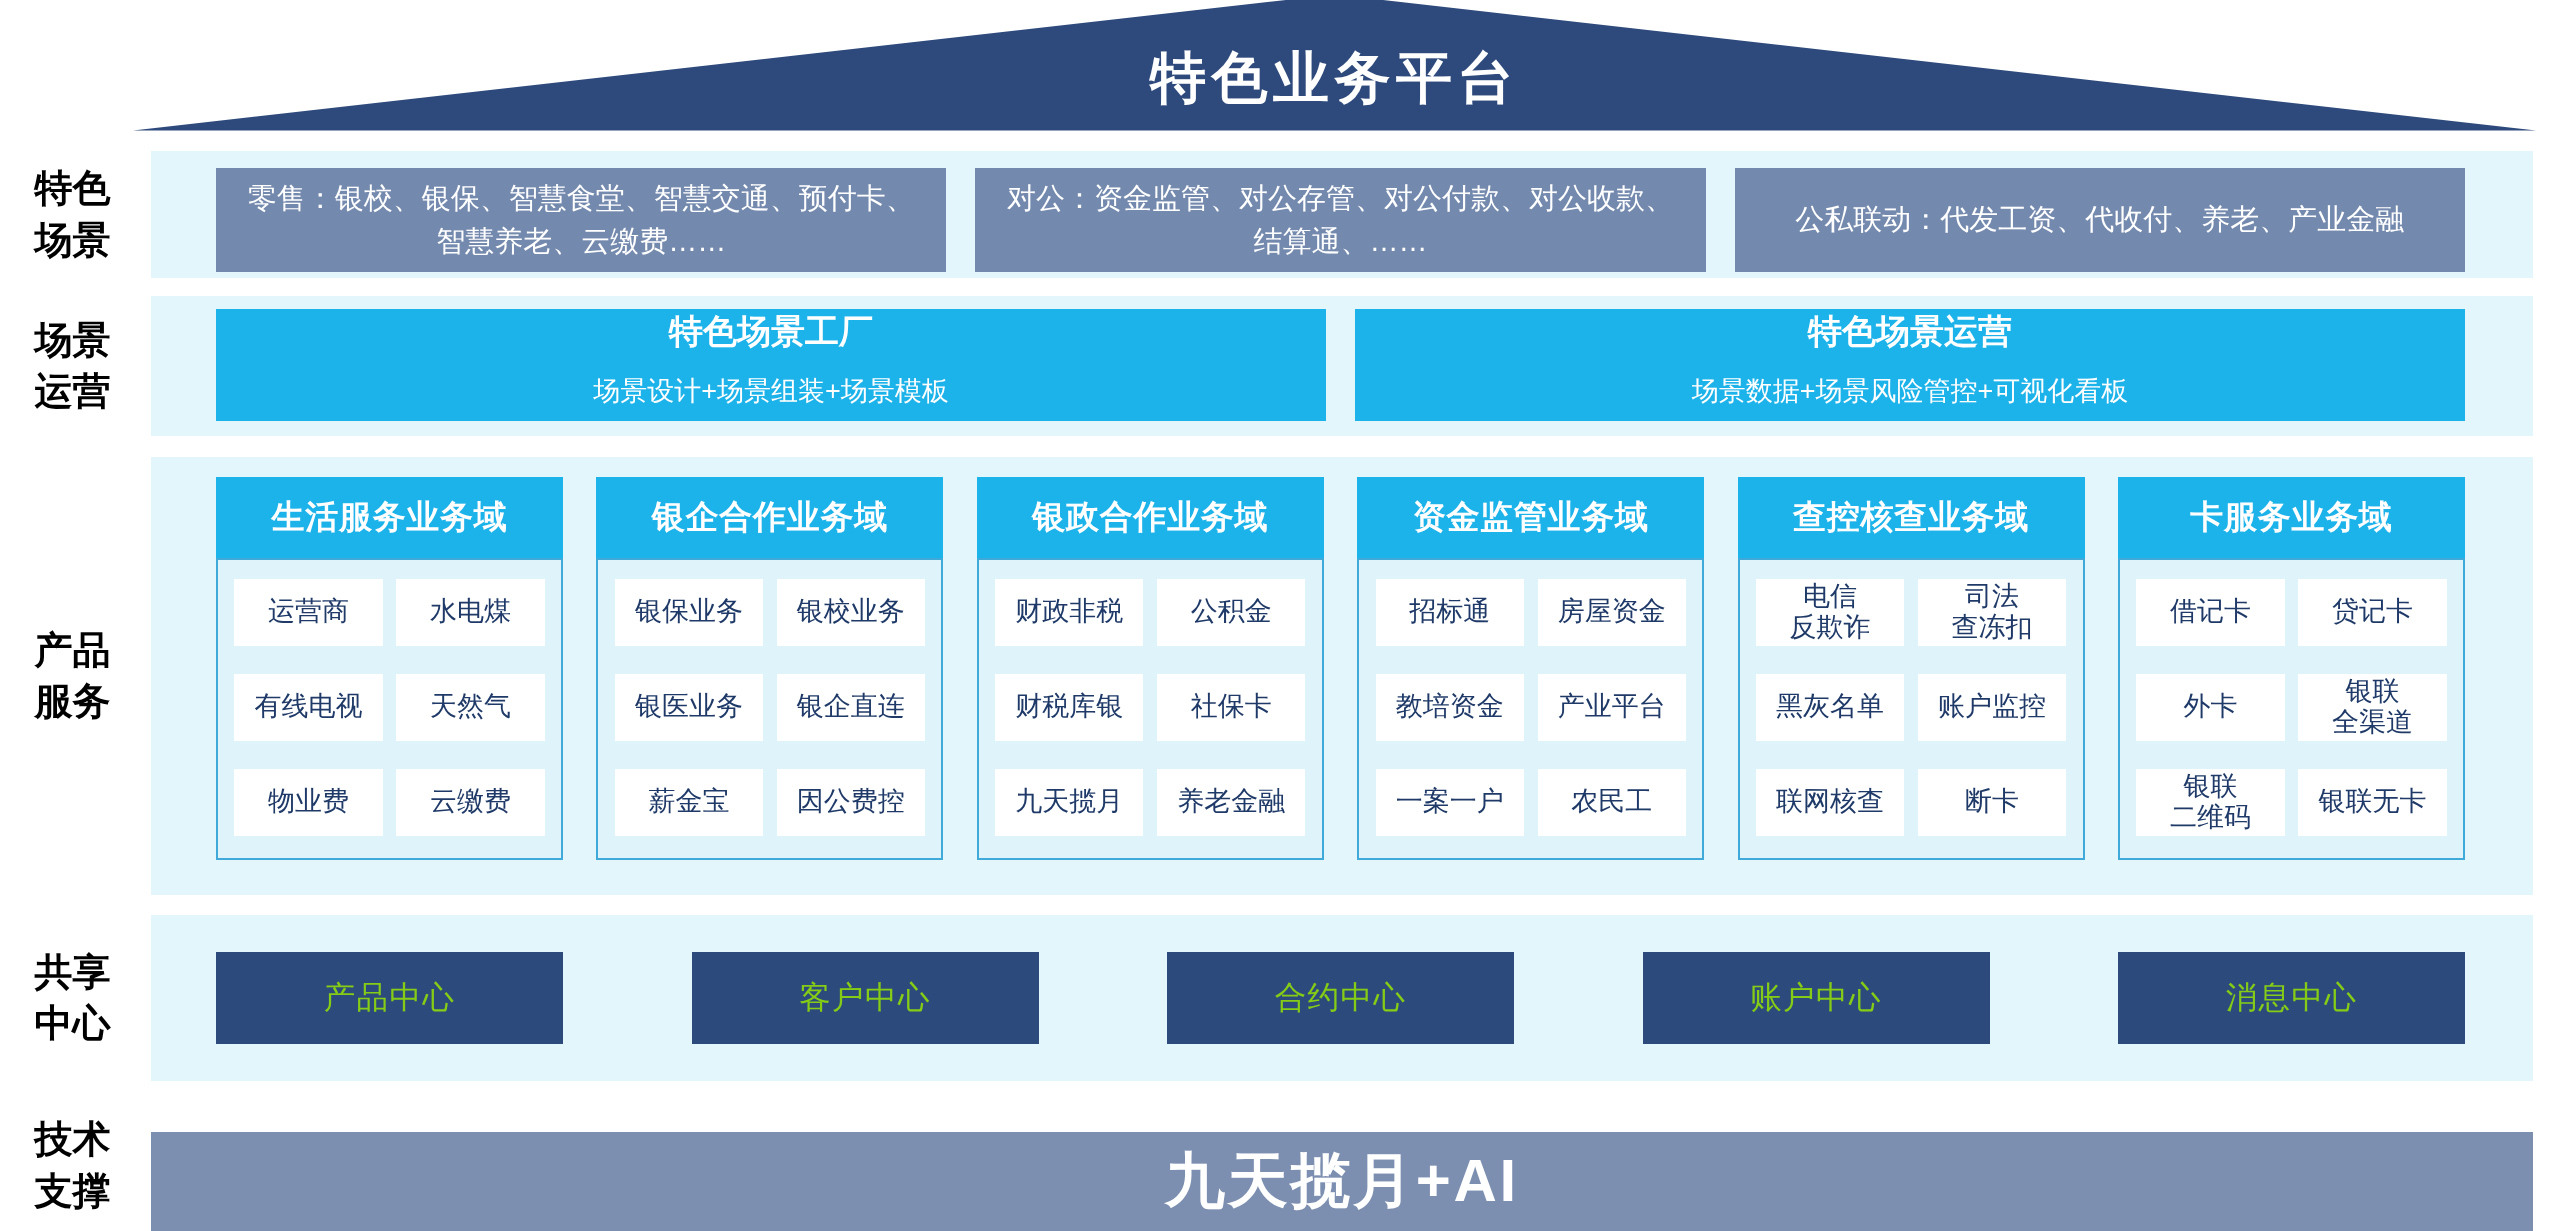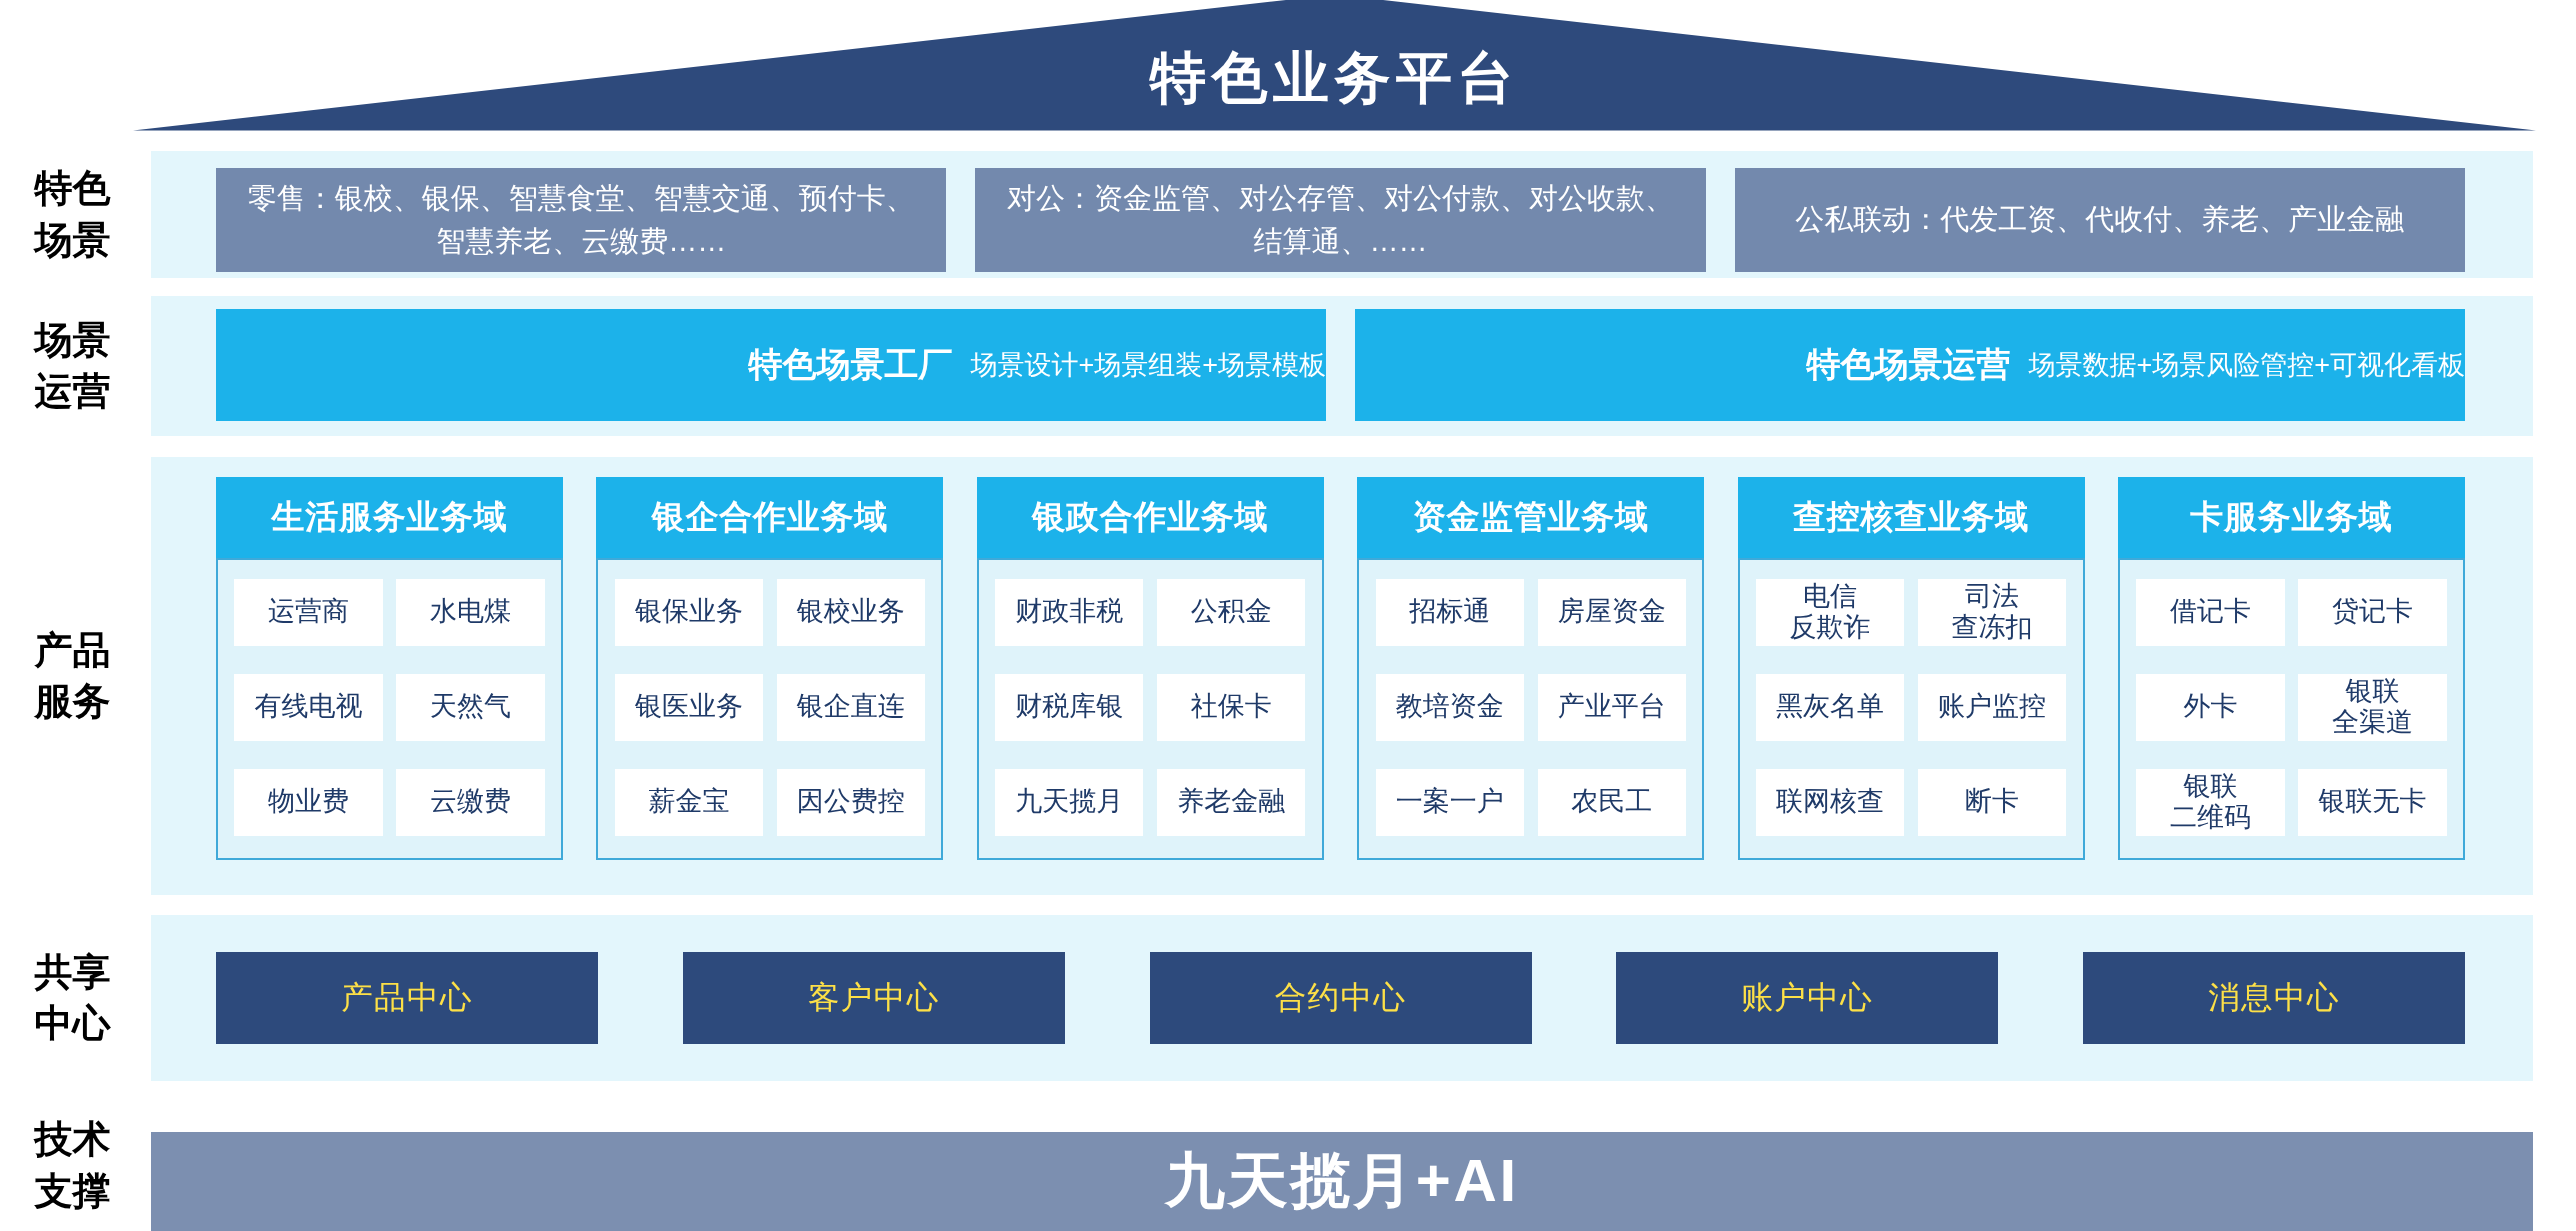--- a/index.html
+++ b/index.html
@@ -37,22 +37,22 @@
   .lbl-5{top:1116px;height:99px;}
   
   .row-scenes{position:absolute;left:216px;top:168px;width:2249px;height:104px;display:flex;gap:29px;border-radius:22px;}
   .scene-box{
     flex:1;background:var(--box-grayblue,#7389AD);color:#fff;font-size:29px;line-height:1.5;
     display:flex;align-items:center;justify-content:center;text-align:center;padding:0 23px;box-sizing:border-box;
   }
   
   .row-op{position:absolute;left:216px;top:309px;width:2249px;height:112px;display:flex;gap:29px;}
   .op-box{
-    flex:1;background:var(--cyan,#1CB2EA);color:#fff;display:flex;flex-direction:row;
-    align-items:center;justify-content:flex-end;gap:18px;
+    flex:1;background:var(--cyan,#1CB2EA);color:#fff;display:flex;flex-direction:column;
+    align-items:center;justify-content:flex-start;gap:18px;
   }
   .op-title{font-size:34px;font-weight:bold;}
   .op-subtitle{font-size:27px;}
   
   .row-domains{position:absolute;left:216px;top:477px;width:2249px;display:flex;justify-content:space-between;}
   .panel{width:347px;}
   .panel-header{
     height:81px;background:var(--cyan,#1CB2EA);color:#fff;font-size:33px;font-weight:bold;
     display:flex;align-items:center;justify-content:center;letter-spacing:0.7px;
   }
@@ -61,21 +61,21 @@
     background:var(--panel-body,#DFF3FA);padding:18.5px 16.4px 0 16.4px;
     display:grid;grid-template-columns:1fr 1fr;column-gap:13.7px;row-gap:28px;grid-auto-rows:67px;
   }
   .cell{
     background:var(--cell-bg,#FFFFFF);color:var(--item-navy,#1F3A68);font-size:27px;line-height:1.15;
     display:flex;align-items:center;justify-content:center;text-align:center;white-space:pre-line;
   }
   
   .row-centers{position:absolute;left:216px;top:952px;width:2249px;height:92px;display:flex;justify-content:space-between;}
   .center-box{
-    width:382px;background:var(--center-navy,#2D4A7C);color:#fde047;font-size:31.5px;
+    width:347px;background:var(--center-navy,#2D4A7C);color:#84cc16;font-size:31.5px;
     display:flex;align-items:center;justify-content:center;letter-spacing:1.4px;font-family:Liberation Mono, monospace;
   }
   
   .bottom-bar{
     position:absolute;left:151px;top:1116px;width:2382px;height:99px;background:var(--bottom-bar,#7C8FB0);
     color:#fff;font-size:60px;font-weight:bold;letter-spacing:2.7px;
     display:flex;align-items:center;justify-content:center;margin-top:16px;
   }
 </style>
 </head>

